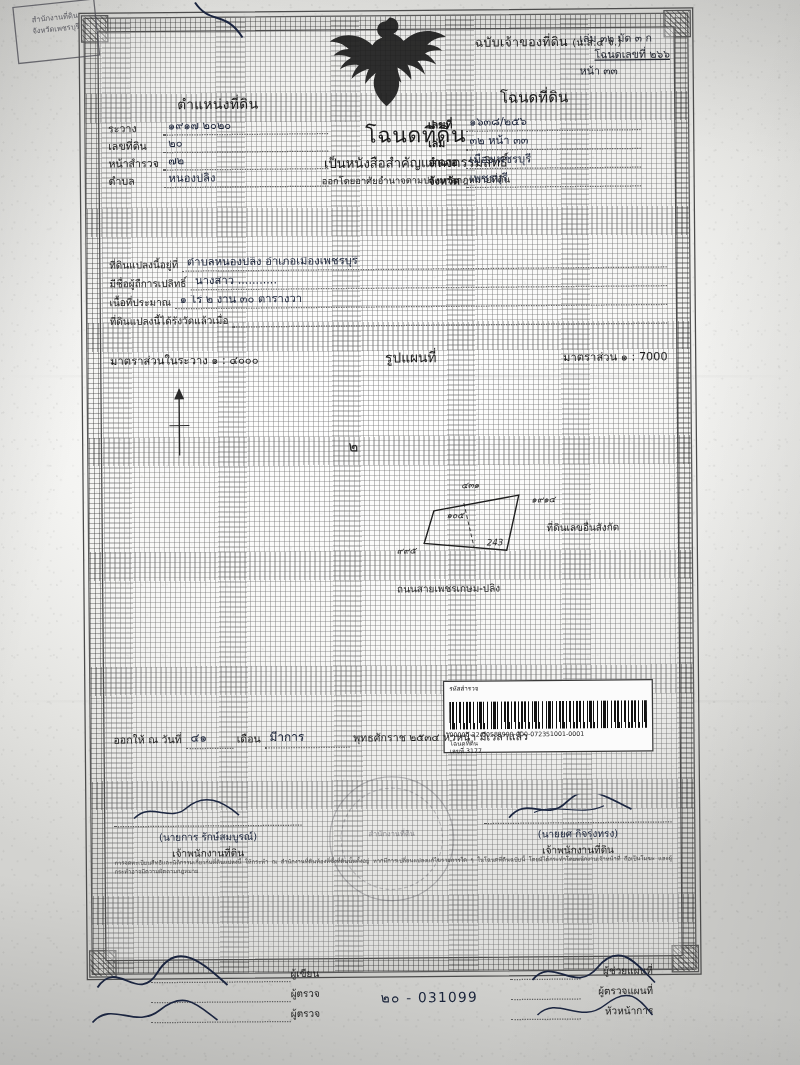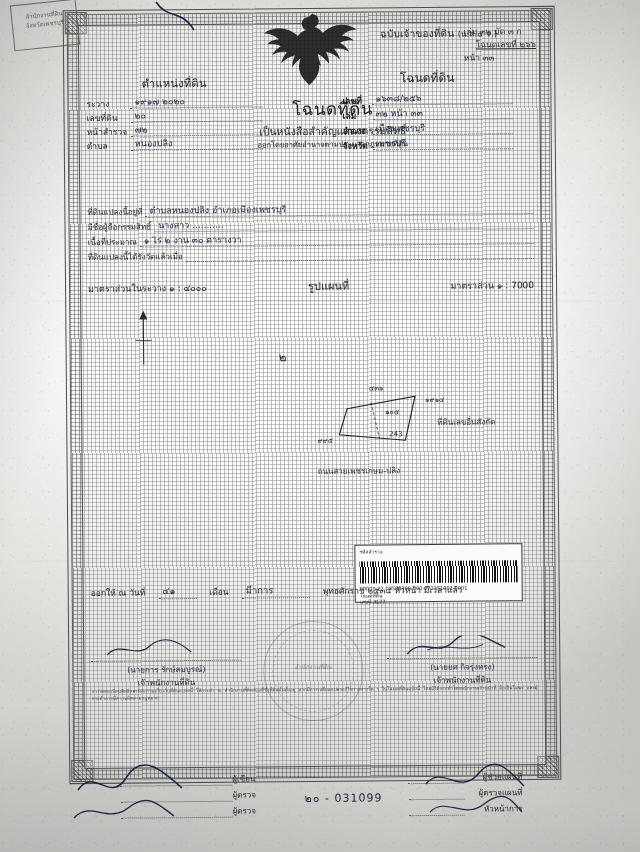--- a/index.html
+++ b/index.html
@@ -262,20 +262,21 @@
     position: absolute;
     left: 44px;
     top: 10px;
     width: 22px;
     height: 56px;
   }
   .parcel-label {
     position: absolute;
     font-size: 7px;
     color: #242424;
+    font-style: italic;
   }
   .parcel-note {
     position: absolute;
     font-size: 8px;
     color: #242424;
   }
   .big2 {
     position: absolute;
     left: 190px;
     top: 48px;
@@ -318,21 +319,21 @@
   }
   .cert-line {
     display: flex;
     align-items: flex-end;
     height: 17px;
   }
   .cert-line .lab { flex: none; }
   .cert-line .fill {
     flex: 1;
     border-bottom: 1px dotted #636363;
-    margin: 0 13px;
+    margin: 0 3px;
     padding-left: 4px;
     color: #1a2339;
     font-size: 9.5px;
   }
   .sign-row {
     position: absolute;
     left: 6px;
     right: 6px;
     top: 612px;
     display: flex;
@@ -511,21 +512,21 @@
           <div class="val hand">เพชรบุรี</div>
         </div>
       </div>
 
       <div class="para thai">
         <div class="pline">
           <div class="lab">ที่ดินแปลงนี้อยู่ที่</div>
           <div class="fill hand">ตำบลหนองปลิง อำเภอเมืองเพชรบุรี</div>
         </div>
         <div class="pline">
-          <div class="lab">มีชื่อผู้ถือกรรมสิทธิ์</div>
+          <div class="lab">มีชื่อผู้ถืการเปลิทธิ์</div>
           <div class="fill hand">นางสาว ...........</div>
         </div>
         <div class="pline">
           <div class="lab">เนื้อที่ประมาณ</div>
           <div class="fill hand">๑ ไร่ ๒ งาน ๓๐ ตารางวา</div>
         </div>
         <div class="pline">
           <div class="lab">ที่ดินแปลงนี้ได้รังวัดแล้วเมื่อ</div>
           <div class="fill hand"></div>
         </div>
@@ -547,21 +548,21 @@
         <div class="big2 thai">๒</div>
 
         <svg style="position:absolute;left:230px;top:84px;width:130px;height:100px" viewBox="0 0 130 100">
           <polygon points="28,26 96,14 86,58 20,52" fill="none" stroke="#1f1f1f" stroke-width="1.1"></polygon>
           <line x1="52" y1="20" x2="60" y2="56" stroke="#1f1f1f" stroke-width="0.7" stroke-dasharray="3 2"></line>
         </svg>
 
         <div class="parcel-label thai" style="left:280px;top:84px">๔๓๑</div>
         <div class="parcel-label thai" style="left:336px;top:96px">๑๙๑๔</div>
         <div class="parcel-label thai" style="left:228px;top:136px">๙๙๕</div>
-        <div class="parcel-label thai" style="left:296px;top:108px">๑๐๕</div>
+        <div class="parcel-label thai" style="left:268px;top:108px">๑๐๕</div>
         <div class="parcel-label thai" style="left:300px;top:132px">243</div>
 
         <div class="parcel-note thai" style="left:348px;top:118px">ที่ดินเลขอื่นสังกัด</div>
         <div class="parcel-note thai" style="left:228px;top:166px">ถนนสายเพชรเกษม-ปลิง</div>
 
         <div class="barcode-box">
           <div>รหัสสำรวจ</div>
           <div class="barcode-bars"></div>
           <div>00000-22-00588999-000-072351001-0001</div>
           <div>โฉนดที่ดิน</div>

